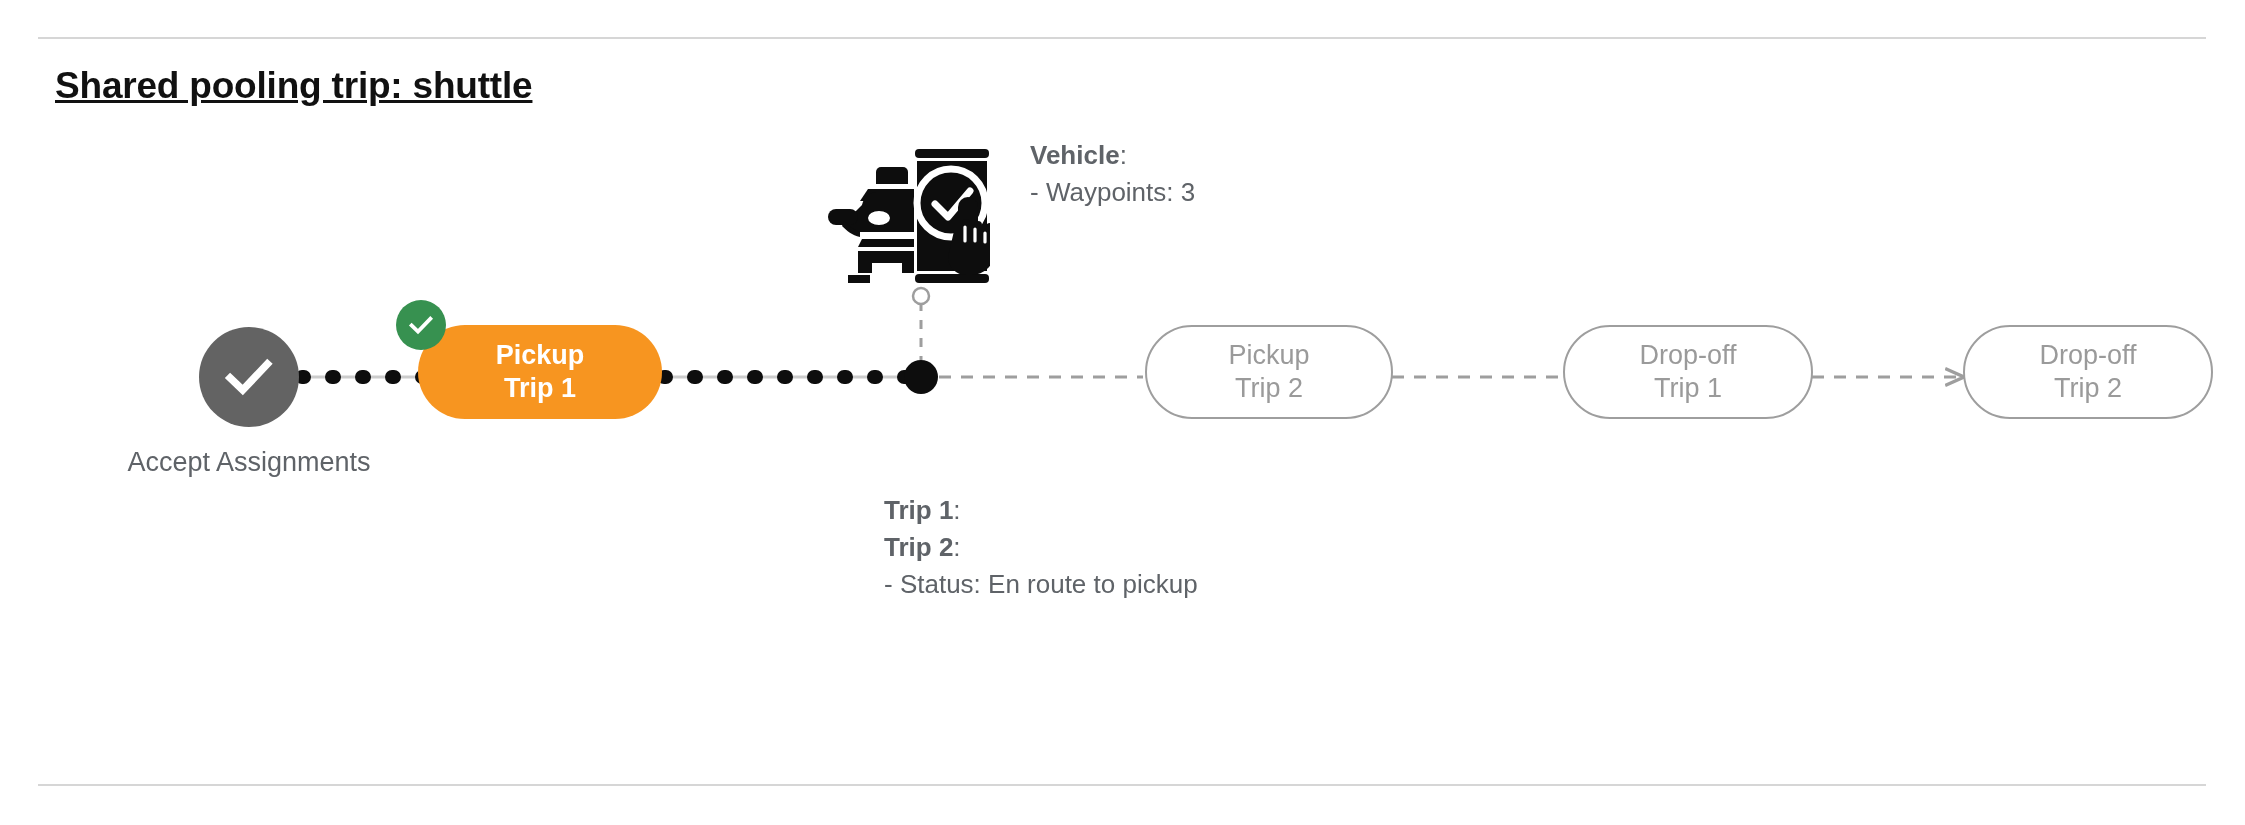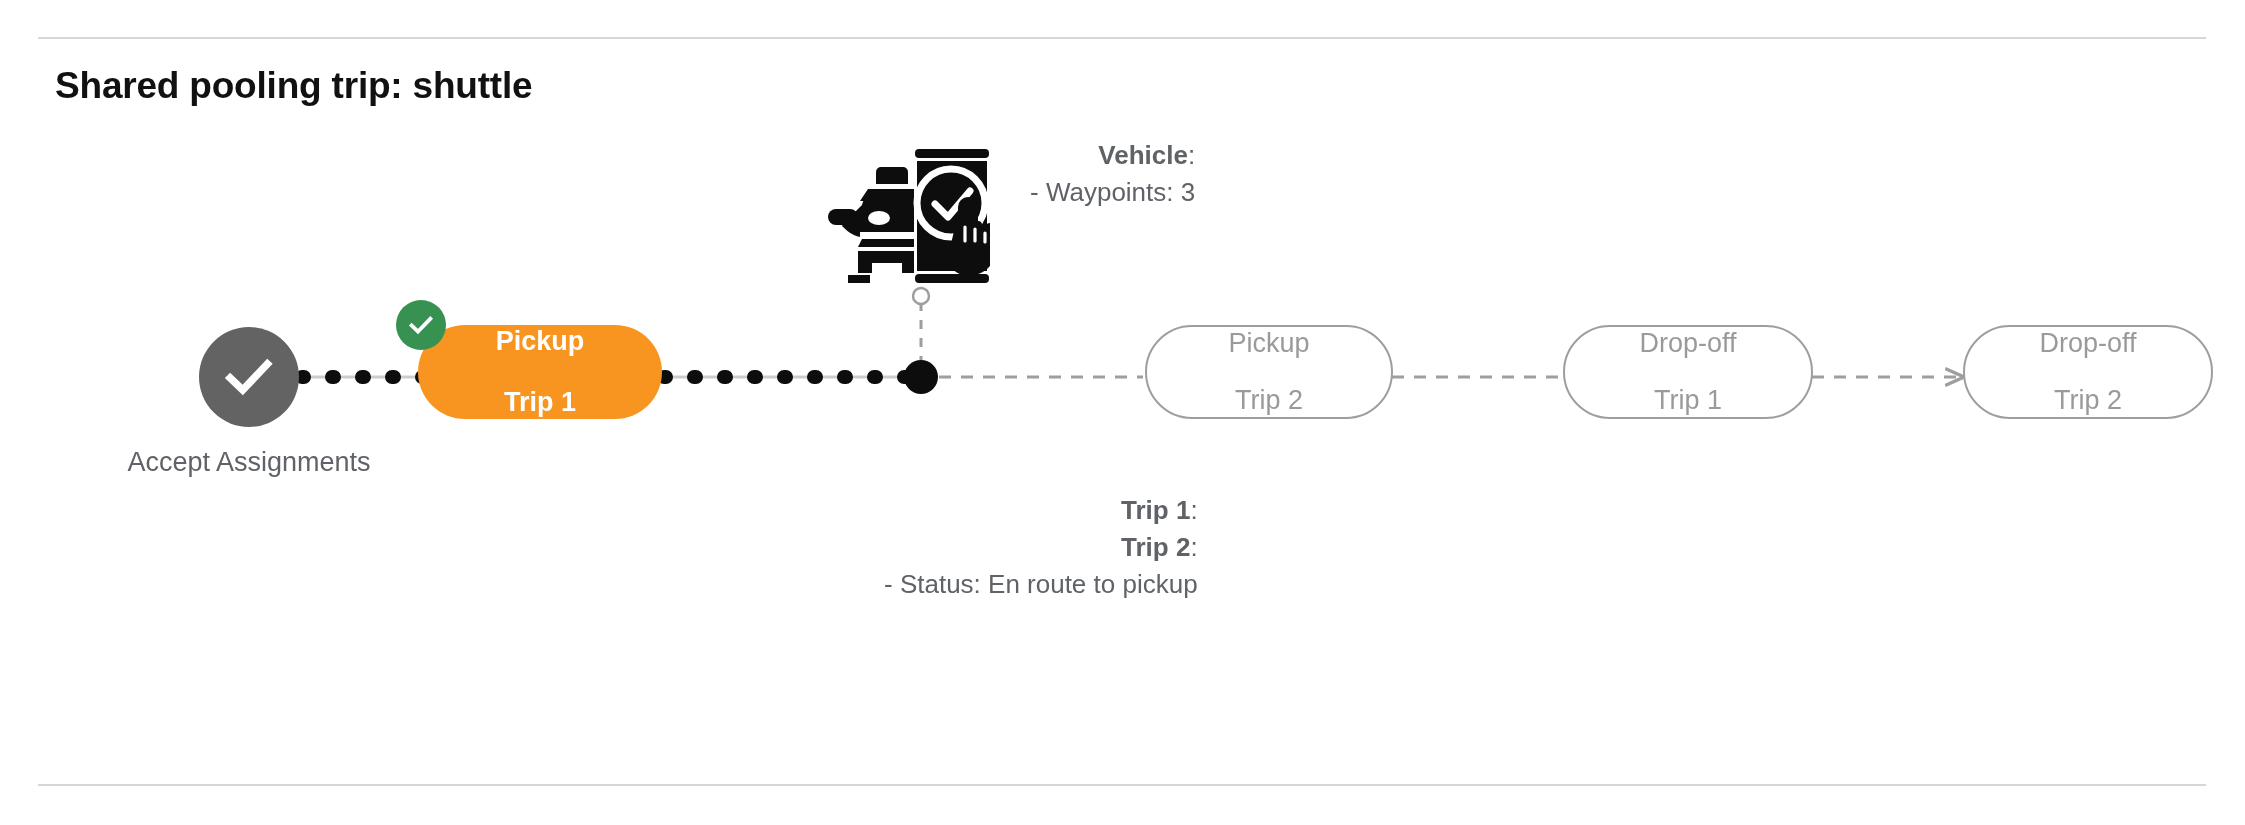--- a/index.html
+++ b/index.html
@@ -33,20 +33,21 @@
   
   .page-title {
     position: absolute;
     left: 55px;
     top: 65px;
     font-size: 37px;
     font-weight: bold;
     color: #111111;
     letter-spacing: -0.2px;
     white-space: nowrap;
+    text-decoration: underline;
   }
 
   
   .flow {
     position: absolute;
     left: 0;
     top: 0;
     width: 2245px;
     height: 825px;
   }
@@ -79,21 +80,21 @@
     line-height: 1.32;
   }
 
   .pill {
     position: absolute;
     box-sizing: border-box;
     border-radius: 999px;
     display: flex;
     flex-direction: column;
     align-items: center;
-    justify-content: space-between;
+    justify-content: center;
     font-size: 27px;
     line-height: 1.24;
   }
   .pill.active {
     background: #F79520;
     color: #ffffff;
     font-weight: bold;
   }
   .pill.pending {
     background: #ffffff;
@@ -122,21 +123,20 @@
     height: 160px;
   }
 
   
   .annot {
     position: absolute;
     color: #5f6368;
     font-size: 26px;
     line-height: 1.42;
     white-space: nowrap;
-    text-align: right;
   }
   .annot .ttl { font-weight: bold; color: #5f6368; }
   .annot-vehicle { left: 1030px; top: 137px; }
   .annot-trips   { left: 884px;  top: 492px; }
   .annot .row { display: block; }
 </style>
 </head>
 <body>
 
 <div id="page">

